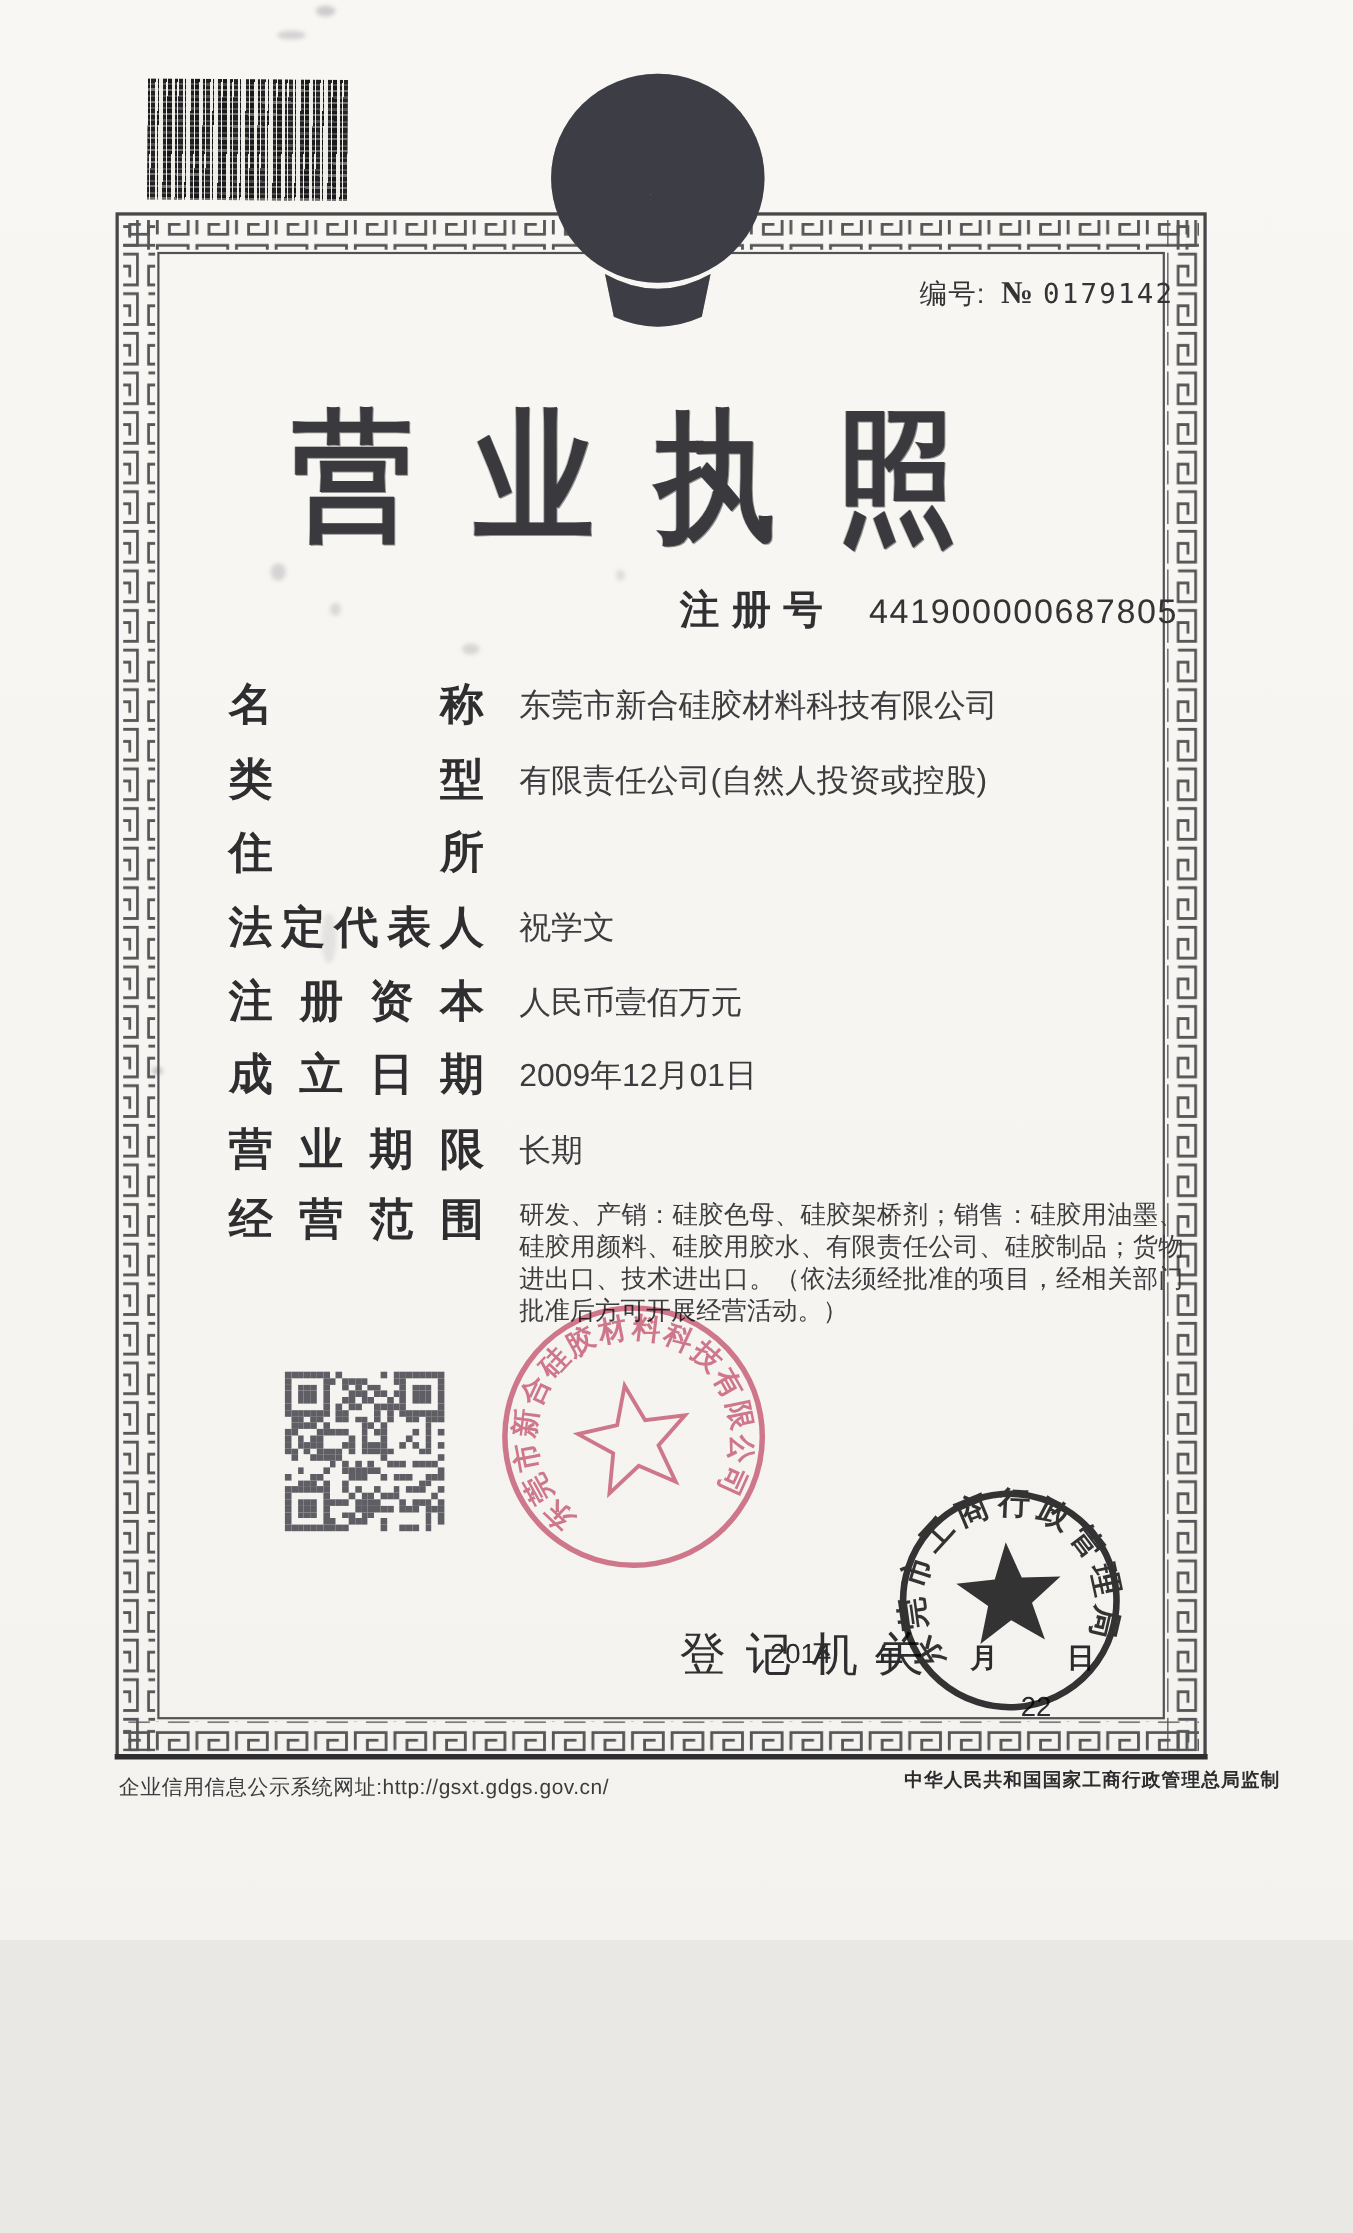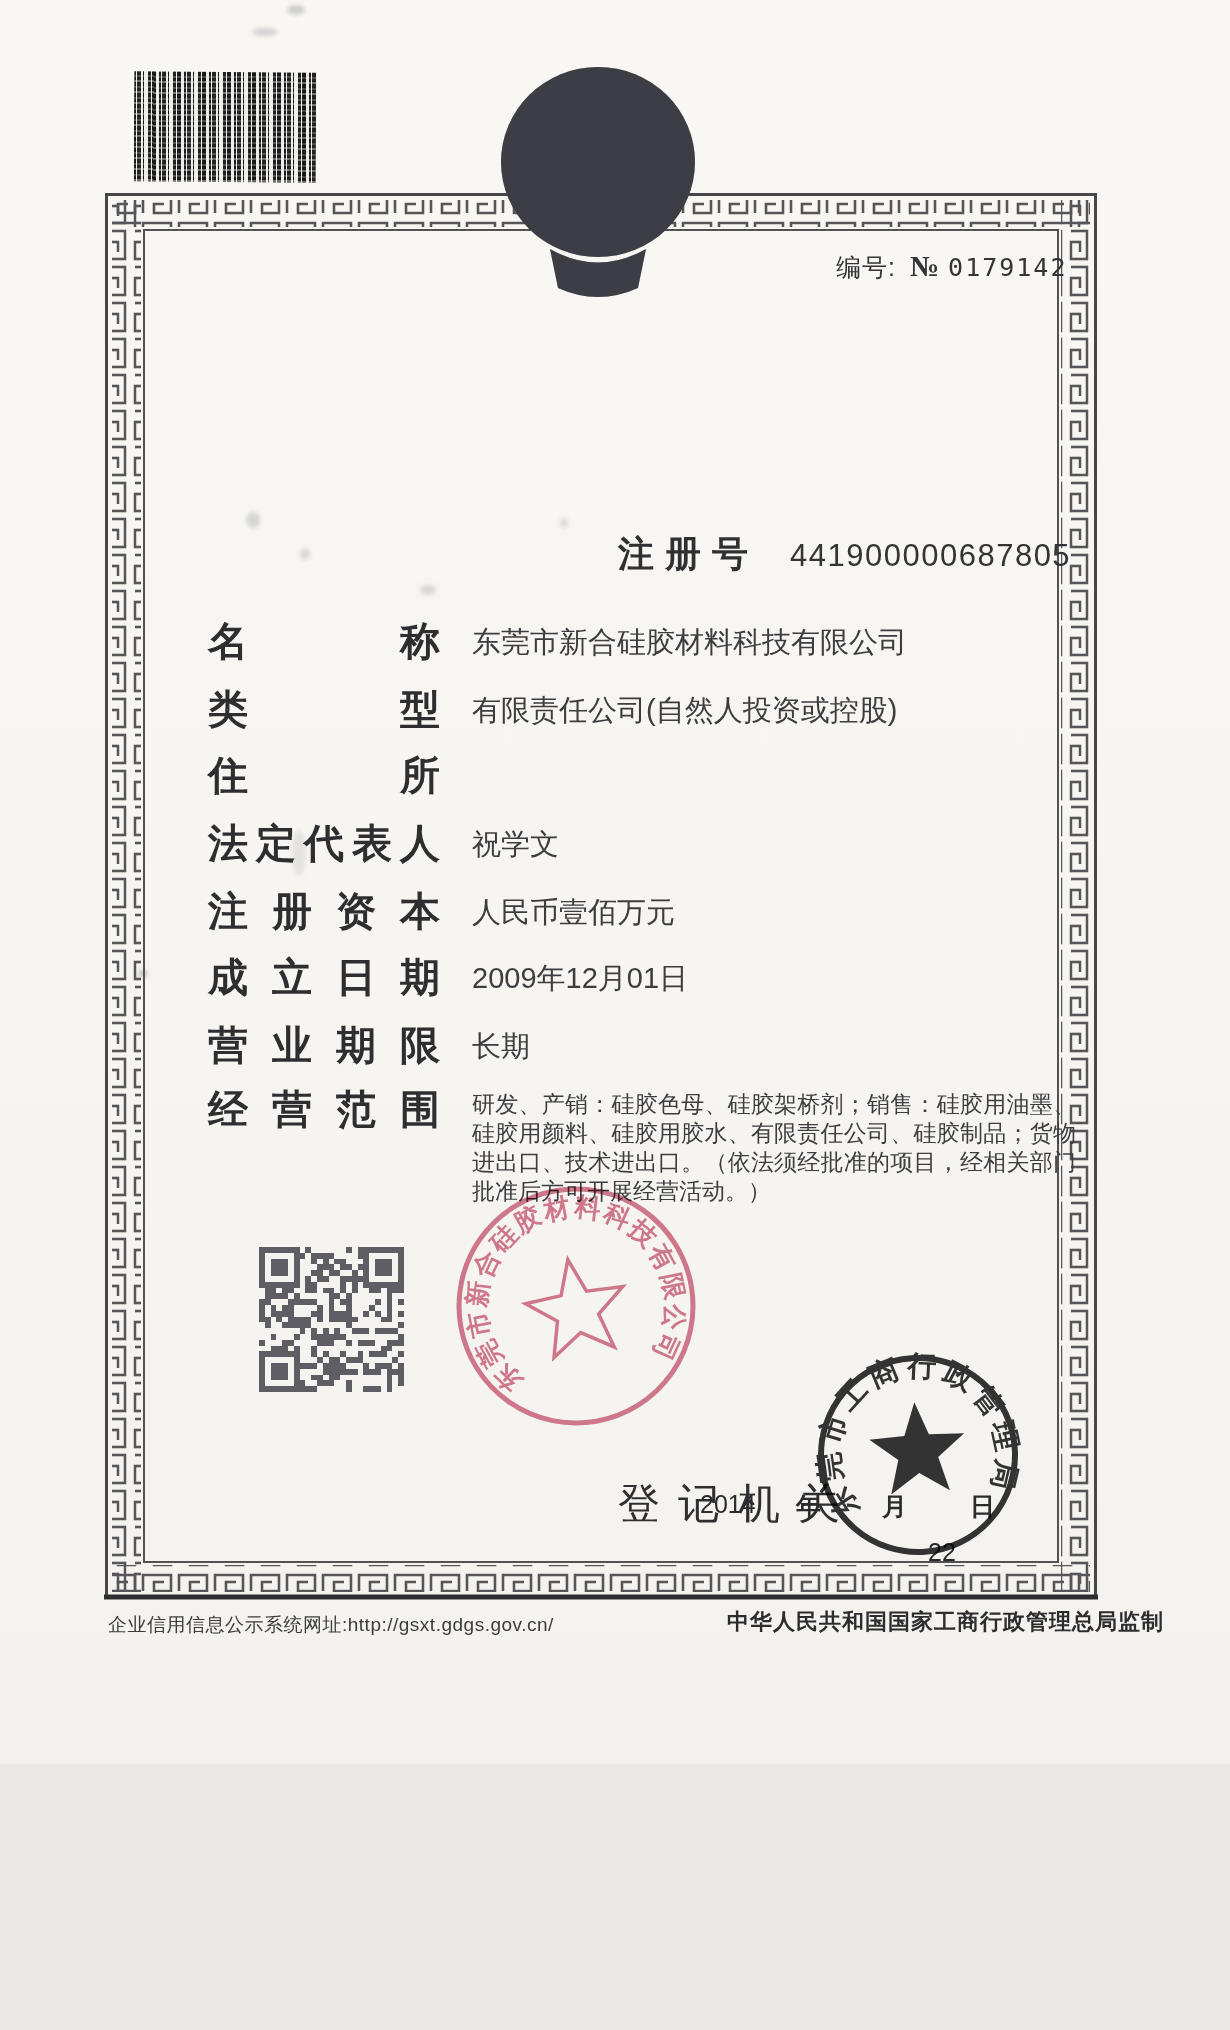--- a/index.html
+++ b/index.html
@@ -58,21 +58,21 @@
 
   
   .registrar{position:absolute;left:618px;top:1476px;font-size:42px;font-weight:400;letter-spacing:18px;color:#2f2f31;white-space:nowrap;}
   .issue-date{position:absolute;left:700px;top:1490px;width:320px;height:50px;font-size:25px;color:#2b2b2d;}
   .issue-date span{position:absolute;top:0;white-space:nowrap;}
   .d-year{left:0;}  .d-yu{left:96px;font-weight:600;}
   .d-mu{left:182px;font-weight:600;}  .d-day{left:228px;margin-top:48px;}  .d-du{left:270px;font-weight:600;}
 
   
   .footer-left{position:absolute;left:108px;top:1612px;font-size:19px;color:#3c3c3e;letter-spacing:.5px;white-space:nowrap;text-align:right;}
-  .footer-right{position:absolute;right:66px;top:1607px;font-size:22px;font-weight:700;color:#2c2c2e;letter-spacing:1px;white-space:nowrap;}
+  .footer-right{position:absolute;right:66px;top:1607px;font-size:17px;font-weight:700;color:#2c2c2e;letter-spacing:1px;white-space:nowrap;}
 </style>
 </head>
 <body>
 
 <div class="page" data-name="business-license-scan">
 
   <div class="smudge" data-name="scan-smudge" style="left:252px;top:28px;width:26px;height:8px;opacity:.35"></div>
   <div class="smudge" data-name="scan-smudge" style="left:287px;top:5px;width:18px;height:10px;opacity:.4"></div>
   <div class="smudge" data-name="scan-smudge" style="left:246px;top:512px;width:14px;height:16px;opacity:.32"></div>
   <div class="smudge" data-name="scan-smudge" style="left:300px;top:548px;width:10px;height:12px;opacity:.28"></div>
@@ -116,20 +116,23 @@
     <g filter="url(#grain)" fill="#3e3e44">
       <ellipse cx="100" cy="98" rx="97" ry="95"></ellipse>
       <path d="M52,185 Q100,212 148,185 L140,224 Q100,242 60,224 Z"></path>
     </g>
   </svg>
 
   <div class="serial" data-name="serial-number">
     <span class="cn" data-name="serial-label">编号:</span><span class="mark" data-name="numero-sign">№</span><span class="num" data-name="serial-number-value">0179142</span>
   </div>
 
+  <div class="title-wrap" data-name="certificate-title-row">
+    <span class="title" data-name="certificate-title">营业执照</span>
+  </div>
 
   <div class="regno" data-name="registration-number-row">
     <span class="lbl jchars" data-name="registration-number-label">
         <span>注</span>
         <span>册</span>
         <span>号</span>
       </span>
     <span class="val" data-name="registration-number-value">441900000687805</span>
   </div>
 

